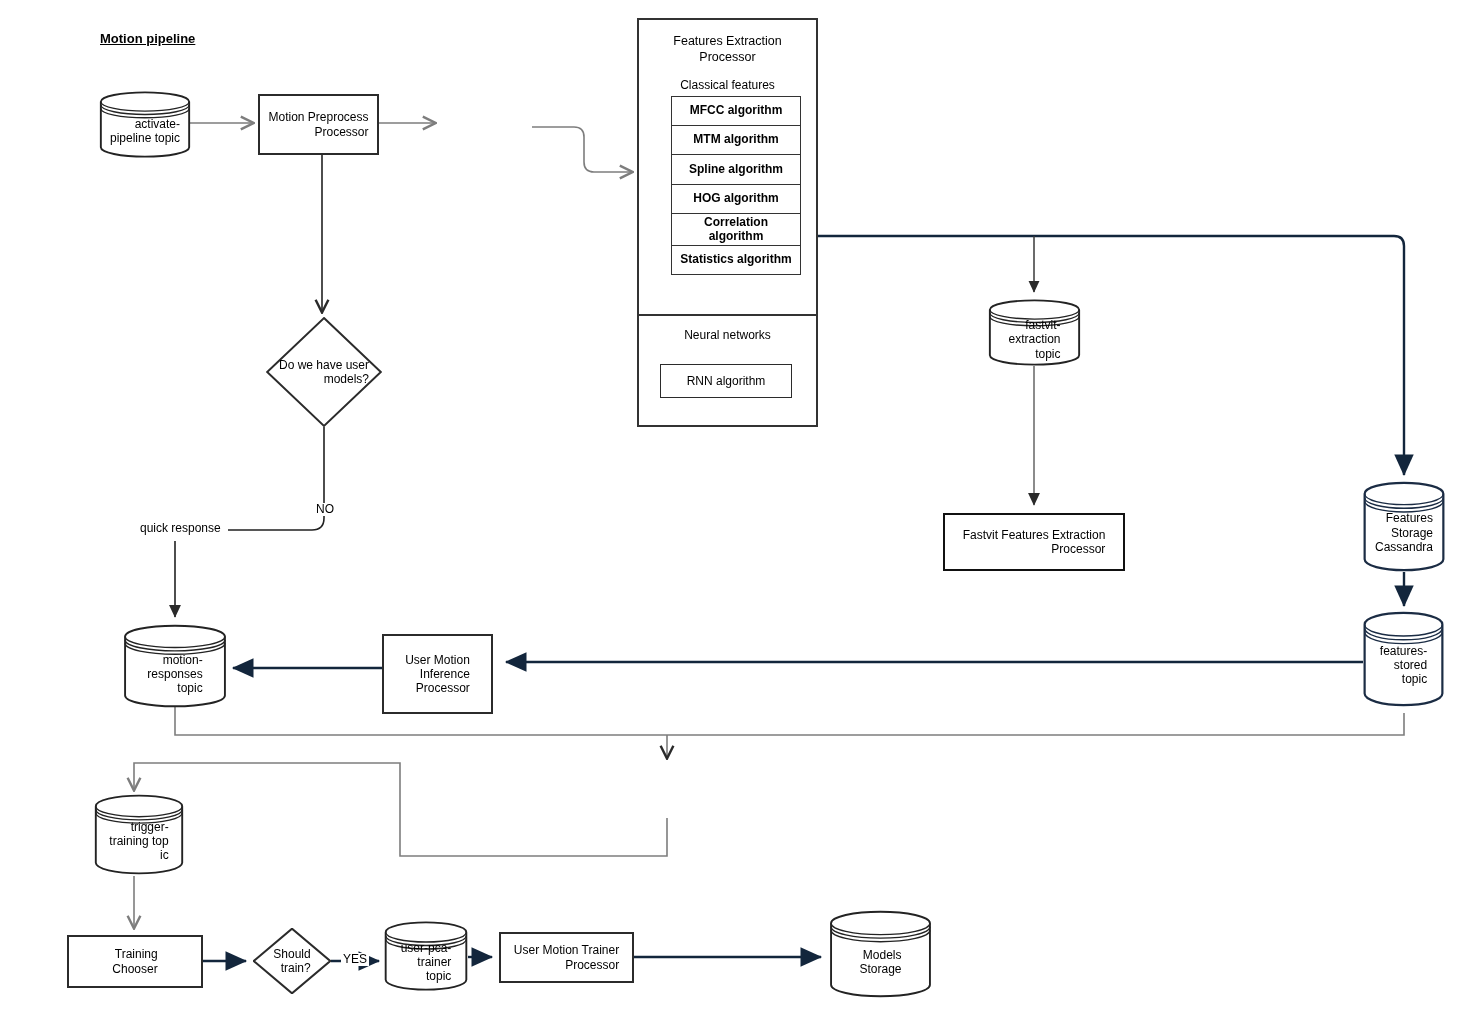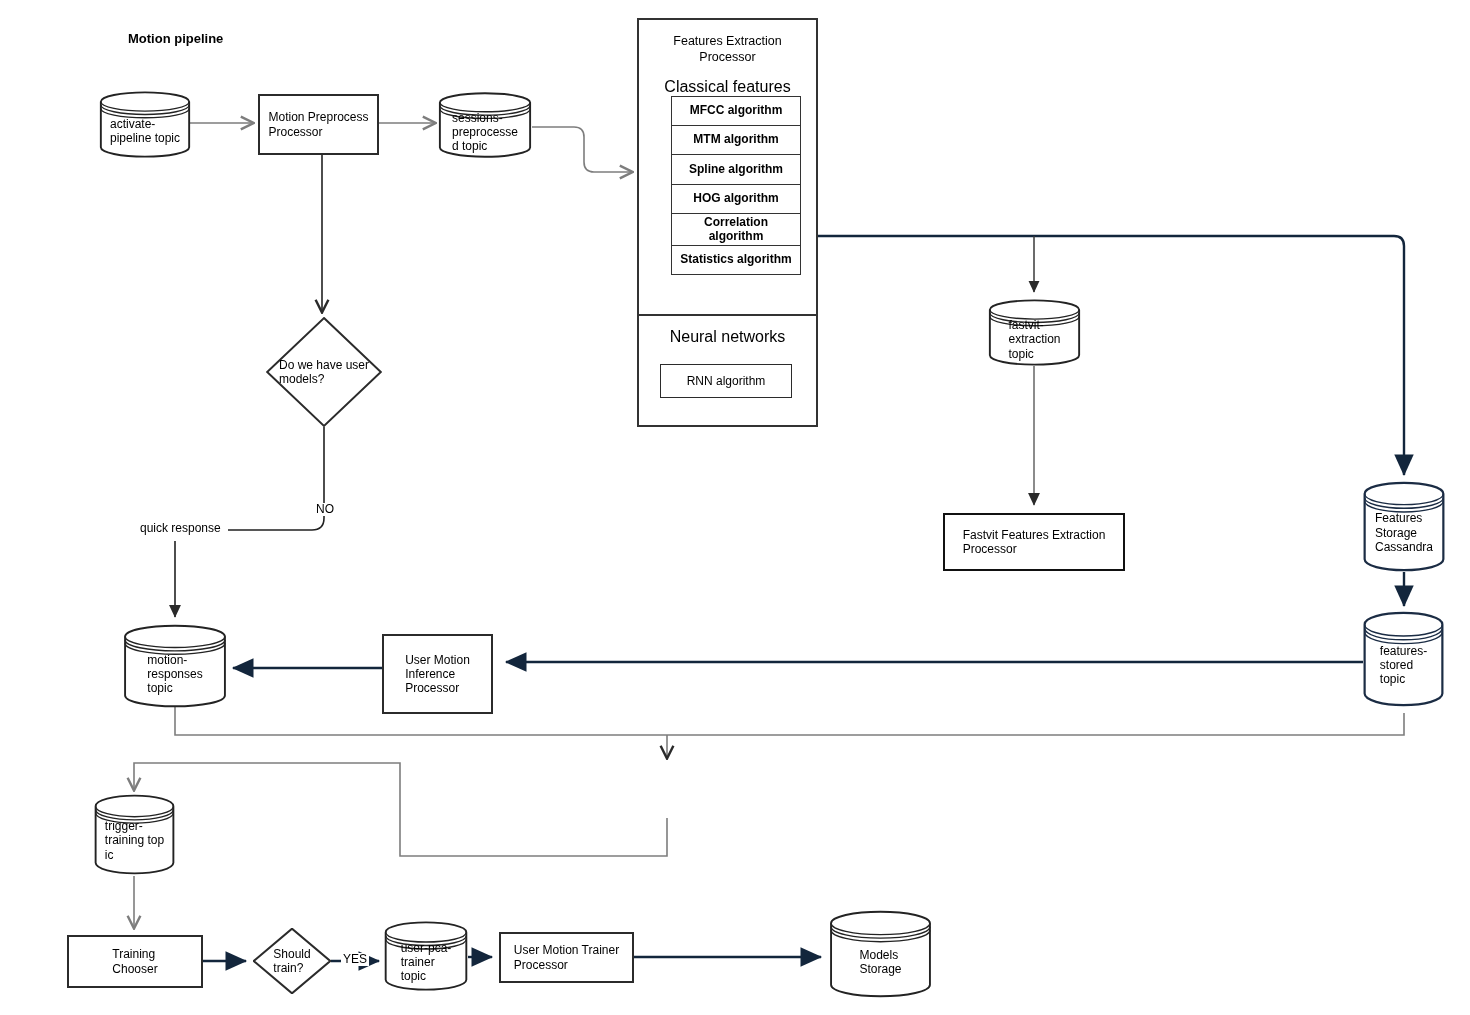--- a/index.html
+++ b/index.html
@@ -8,40 +8,40 @@
     font-family:"Liberation Sans","DejaVu Sans",sans-serif;color:#000;
   }
   #edges{position:absolute;left:0;top:0;width:1470px;height:1015px;pointer-events:none;}
   .eg{stroke:#7d7d7d;stroke-width:1.6;fill:none;}
   .eg2{stroke:#6e6e6e;stroke-width:1.6;fill:none;}
   .eb{stroke:#212121;stroke-width:1.6;fill:none;}
   .ebt{stroke:#3a3a3a;stroke-width:1.5;fill:none;}
   .en{stroke:#13263c;stroke-width:2.4;fill:none;}
   .node{position:absolute;box-sizing:border-box;}
   .rect{background:#fff;border:2px solid #2b2b2b;display:flex;align-items:center;justify-content:center;}
-  .nlabel{font-size:12px;line-height:1.18;text-align:left;white-space:pre-line;}
+  .nlabel{font-size:12px;line-height:1.18;text-align:right;white-space:pre-line;}
   .shape-svg{position:absolute;left:0;top:0;width:100%;height:100%;}
   .cyl .nlabel,.dia .nlabel{position:absolute;left:0;right:0;top:0;bottom:0;display:flex;align-items:center;justify-content:center;}
   .cyl .nlabel{padding-top:15%;}
   .cyl-line{fill:#ffffff;stroke:#232323;stroke-width:1.9;vector-effect:non-scaling-stroke;}
   .cyl-arc{fill:none;stroke:#232323;stroke-width:1.4;vector-effect:non-scaling-stroke;}
   .cyl-navy .cyl-line{stroke:#1b2c44;stroke-width:2.2;}
   .cyl-navy .cyl-arc{stroke:#1b2c44;}
   .dia-shape{fill:#ffffff;stroke:#2b2b2b;stroke-width:2;vector-effect:non-scaling-stroke;}
   .features-box{background:#fff;border:2px solid #333;}
   .fb-title{position:absolute;left:0;right:0;top:14px;font-size:12.5px;text-align:center;white-space:pre-line;line-height:1.25;}
-  .fb-sub{position:absolute;left:0;right:0;font-size:16px;text-align:center;}
+  .fb-sub{position:absolute;left:0;right:0;font-size:12px;text-align:center;}
   .divider{position:absolute;border-top:2px solid #333;}
   .algo-stack{position:absolute;display:flex;flex-direction:column;font-weight:bold;}
   .algo-row{box-sizing:border-box;border:1.5px solid #333;margin-top:-1.5px;background:#fff;
     display:flex;align-items:center;justify-content:center;font-size:12px;line-height:1.12;
     text-align:center;white-space:pre-line;}
   .algo-row:first-child{margin-top:0;}
   .edge-label{position:absolute;font-size:12px;background:#ffffff;padding:0 2px;line-height:1.1;}
-  .page-title{position:absolute;left:128px;top:31px;font-size:13px;font-weight:bold;}
+  .page-title{position:absolute;left:100px;top:31px;font-size:13px;font-weight:bold;text-decoration:underline;}
 </style>
 </head>
 <body>
 
 <div id="canvas">
 
   <svg id="edges">
     <defs>
       <marker id="mChevGray" viewBox="0 0 10 10" refX="8" refY="5" markerWidth="10" markerHeight="10" orient="auto">
         <path d="M1,1 L9,5 L1,9" fill="none" stroke="#7d7d7d" stroke-width="1.5"></path>
@@ -87,29 +87,20 @@
     </svg>
     <div class="nlabel">activate-
 pipeline topic</div>
   </div>
 
   <div class="node rect" style="left:258px;top:94px;width:121px;height:61px">
     <div class="nlabel">Motion Preprocess
 Processor</div>
   </div>
 
-  <div class="node cyl" style="left:438px;top:92px;width:94px;height:66px">
-    <svg class="shape-svg" viewBox="0 0 100 100" preserveAspectRatio="none">
-      <path class="cyl-line" d="M2,16 C2,8 24,2 50,2 C76,2 98,8 98,16 L98,84 C98,92 76,98 50,98 C24,98 2,92 2,84 Z"></path>
-      <path class="cyl-arc" d="M2,16 C2,24 24,30 50,30 C76,30 98,24 98,16 M2,21 C2,29 24,35 50,35 C76,35 98,29 98,21 M2,26 C2,34 24,40 50,40 C76,40 98,34 98,26"></path>
-    </svg>
-    <div class="nlabel">sessions-
-preprocesse
-d topic</div>
-  </div>
 
   <div class="node features-box" style="left:637px;top:18px;width:181px;height:409px">
     <div class="fb-title">Features Extraction
 Processor</div>
     <div class="fb-sub" style="top:58px">Classical features</div>
     <div class="fb-sub" style="top:308px">Neural networks</div>
   </div>
   <div class="divider" style="left:637px;top:314px;width:181px"></div>
 
   <div class="algo-stack" style="left:671px;top:96px;width:130px">
@@ -179,21 +170,21 @@
     <svg class="shape-svg" viewBox="0 0 100 100" preserveAspectRatio="none">
       <path class="cyl-line" d="M2,15 C2,7.5 24,2 50,2 C76,2 98,7.5 98,15 L98,85 C98,92.5 76,98 50,98 C24,98 2,92.5 2,85 Z"></path>
       <path class="cyl-arc" d="M2,15 C2,22.5 24,28 50,28 C76,28 98,22.5 98,15 M2,19 C2,26.5 24,32 50,32 C76,32 98,26.5 98,19 M2,23 C2,30.5 24,36 50,36 C76,36 98,30.5 98,23"></path>
     </svg>
     <div class="nlabel">motion-
 responses
 topic</div>
   </div>
 
 
-  <div class="node cyl" style="left:94px;top:794px;width:81px;height:81px">
+  <div class="node cyl" style="left:94px;top:794px;width:90px;height:81px">
     <svg class="shape-svg" viewBox="0 0 100 100" preserveAspectRatio="none">
       <path class="cyl-line" d="M2,15 C2,7.5 24,2 50,2 C76,2 98,7.5 98,15 L98,85 C98,92.5 76,98 50,98 C24,98 2,92.5 2,85 Z"></path>
       <path class="cyl-arc" d="M2,15 C2,22.5 24,28 50,28 C76,28 98,22.5 98,15 M2,19 C2,26.5 24,32 50,32 C76,32 98,26.5 98,19 M2,23 C2,30.5 24,36 50,36 C76,36 98,30.5 98,23"></path>
     </svg>
     <div class="nlabel">trigger-
 training top
 ic</div>
   </div>
 
   <div class="node rect" style="left:67px;top:935px;width:136px;height:53px">

